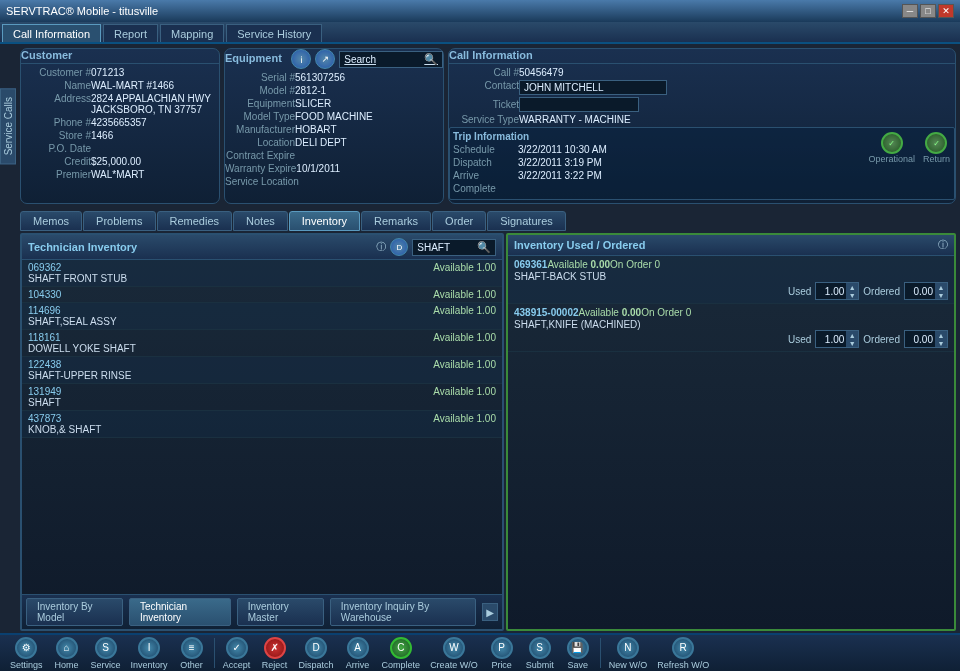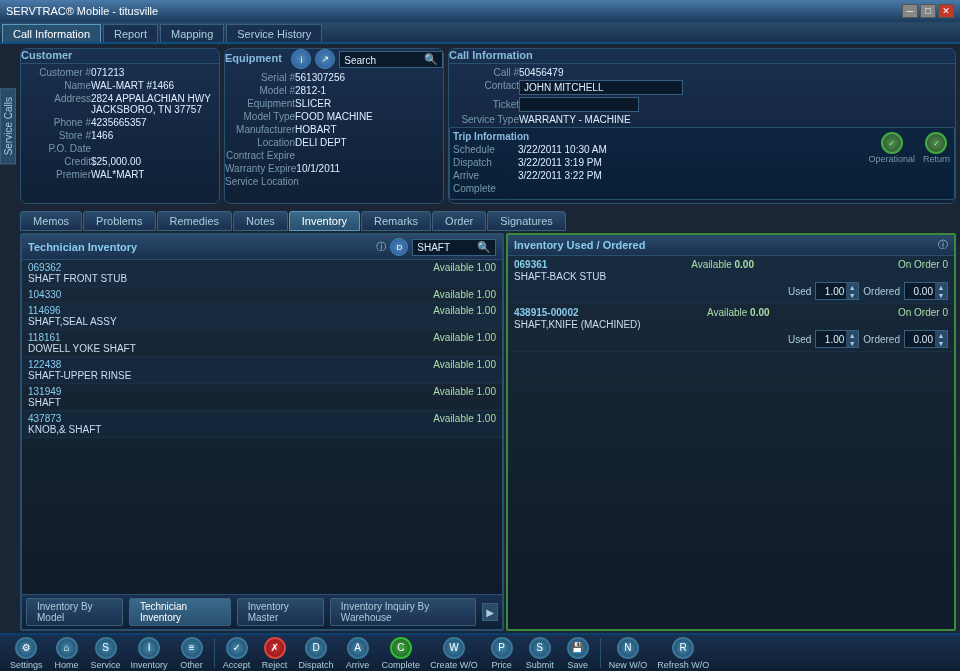--- a/index.html
+++ b/index.html
@@ -136,25 +136,26 @@
     .equip-icon-btn {
       width: 20px; height: 20px;
       background: radial-gradient(circle, #5588aa, #2255aa);
       border: 1px solid #4488aa;
       border-radius: 50%;
       display: flex; align-items: center; justify-content: center;
       color: white; font-size: 9px;
       cursor: pointer;
     }
     .equip-search {
-      display: flex; align-items: flex-end;
+      display: flex; align-items: center;
       background: #0a1a2a;
       border: 1px solid #3a6080;
       padding: 1px 4px;
       flex: 1;
+      text-decoration: underline;
     }
     .equip-search input {
       background: transparent;
       border: none;
       color: #ddeeff;
       font-size: 10px;
       outline: none;
       width: 80px;
     }
 
@@ -301,21 +302,20 @@
     .inv-item-name { color: #ccddee; font-size: 10px; }
 
     
     .used-item {
       padding: 3px 6px;
       border-bottom: 1px solid #1a3040;
     }
     .used-item:nth-child(odd) { background: rgba(20,50,80,0.3); }
     .used-top {
       display: flex;
-      justify-content: space-between;
       align-items: center;
       margin-bottom: 1px;
     }
     .used-code { color: #88ccee; font-size: 10px; font-weight: bold; }
     .used-avail { color: #aaddaa; font-size: 10px; }
     .used-onorder { color: #aaddaa; font-size: 10px; }
     .used-name { color: #ccddee; font-size: 10px; }
     .used-bottom {
       display: flex;
       justify-content: flex-end;
@@ -443,21 +443,21 @@
       padding: 1px 4px;
       font-size: 10px;
       width: 120px;
     }
     .name-input {
       background: #0a1a2a;
       border: 1px solid #3a6080;
       color: #ddeeff;
       padding: 1px 4px;
       font-size: 10px;
-      width: 164px;
+      width: 148px;
     }
 
     .trip-section { position: relative; }
   </style>
 </head>
 <body>
 
 <div id="titlebar">
   <span>SERVTRAC® Mobile - titusville</span>
   <div id="titlebar-controls">

